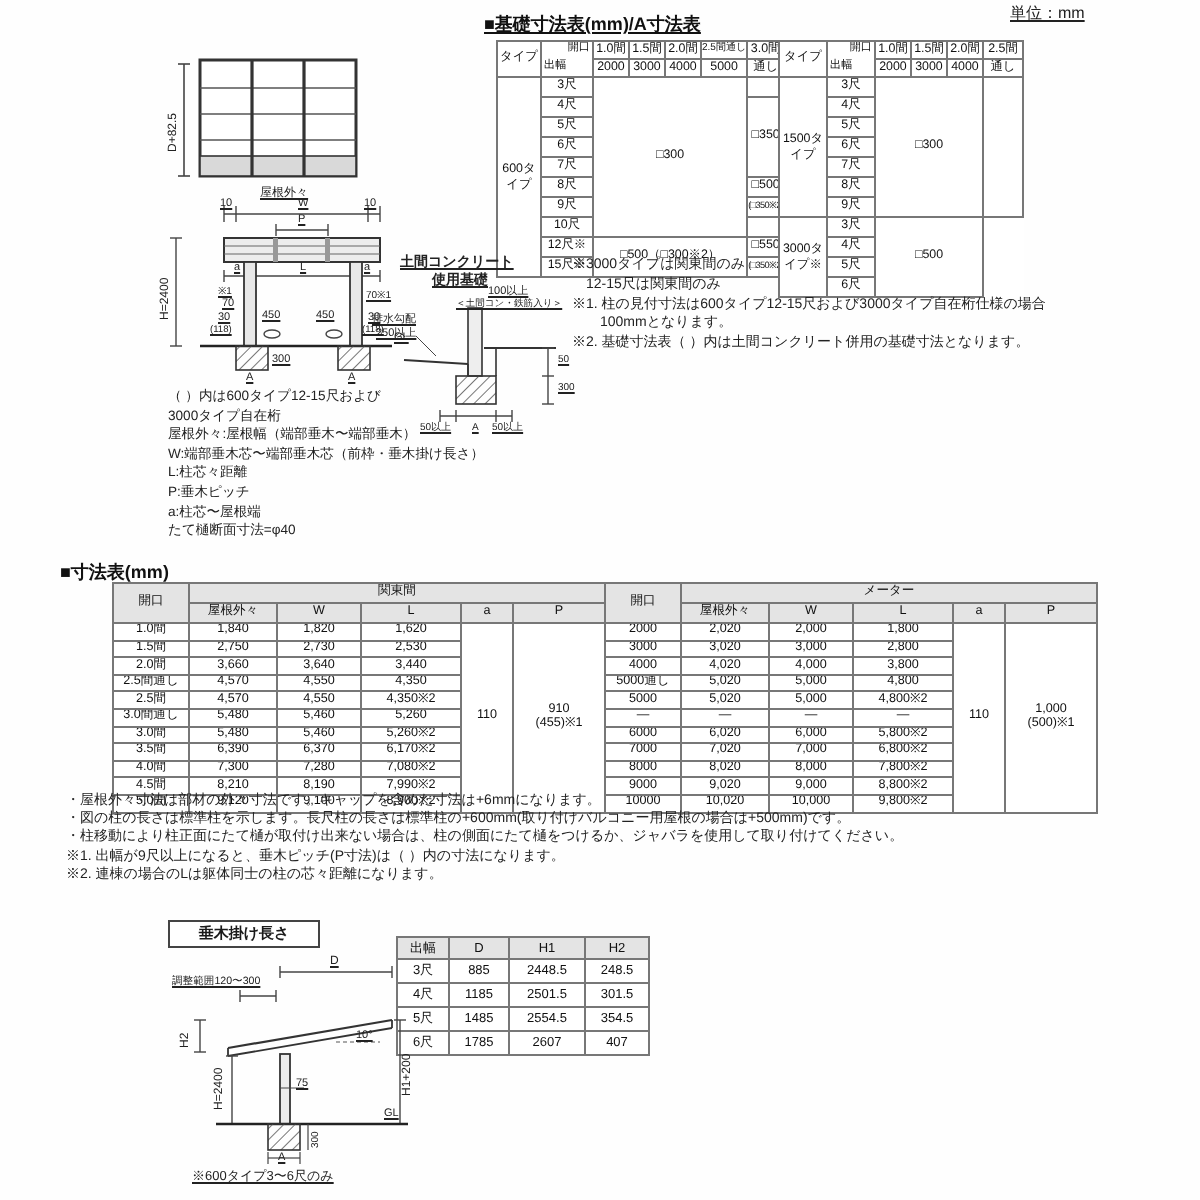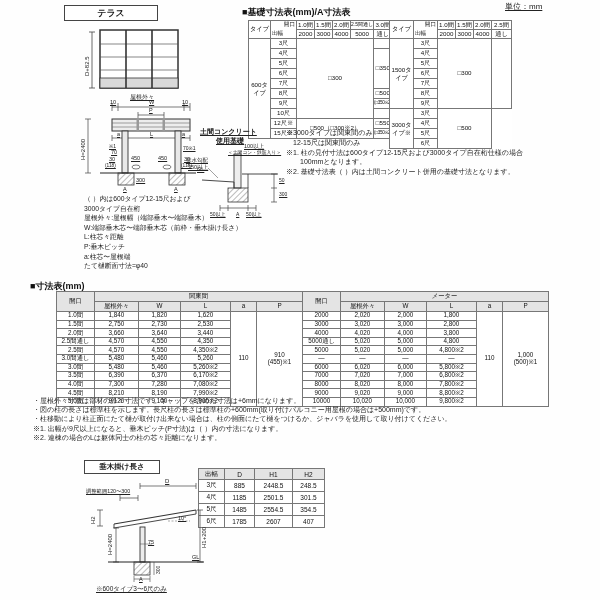--- a/index.html
+++ b/index.html
@@ -33,25 +33,22 @@
   .legend{position:absolute;font-size:6.8px;line-height:9.6px;color:#222;}
   svg{display:block;overflow:visible;}
 </style>
 </head>
 <body>
 
 <div class="page">
 
   <div class="lbl" style="left:505px;top:3px;font-size:8px;">単位：mm</div>
 
-  <div class="abs boxed" style="left:64px;top:5px;width:92px;height:14px;font-size:9px;line-height:14px;">
-    <span>テラス</span>
-  </div>
-
-  <div class="sec-title" style="left:242px;top:6px;">■基礎寸法表(mm)/A寸法表</div>
+
+  <div class="sec-title" style="left:242px;top:6px;text-decoration:underline;">■基礎寸法表(mm)/A寸法表</div>
 
   <table class="atbl abs" style="left:248px;top:20px;">
     <colgroup>
         <col style="width:22px">
         <col style="width:26px">
         <col style="width:18px">
         <col style="width:18px">
         <col style="width:18px">
         <col style="width:21px">
         <col style="width:18px">

